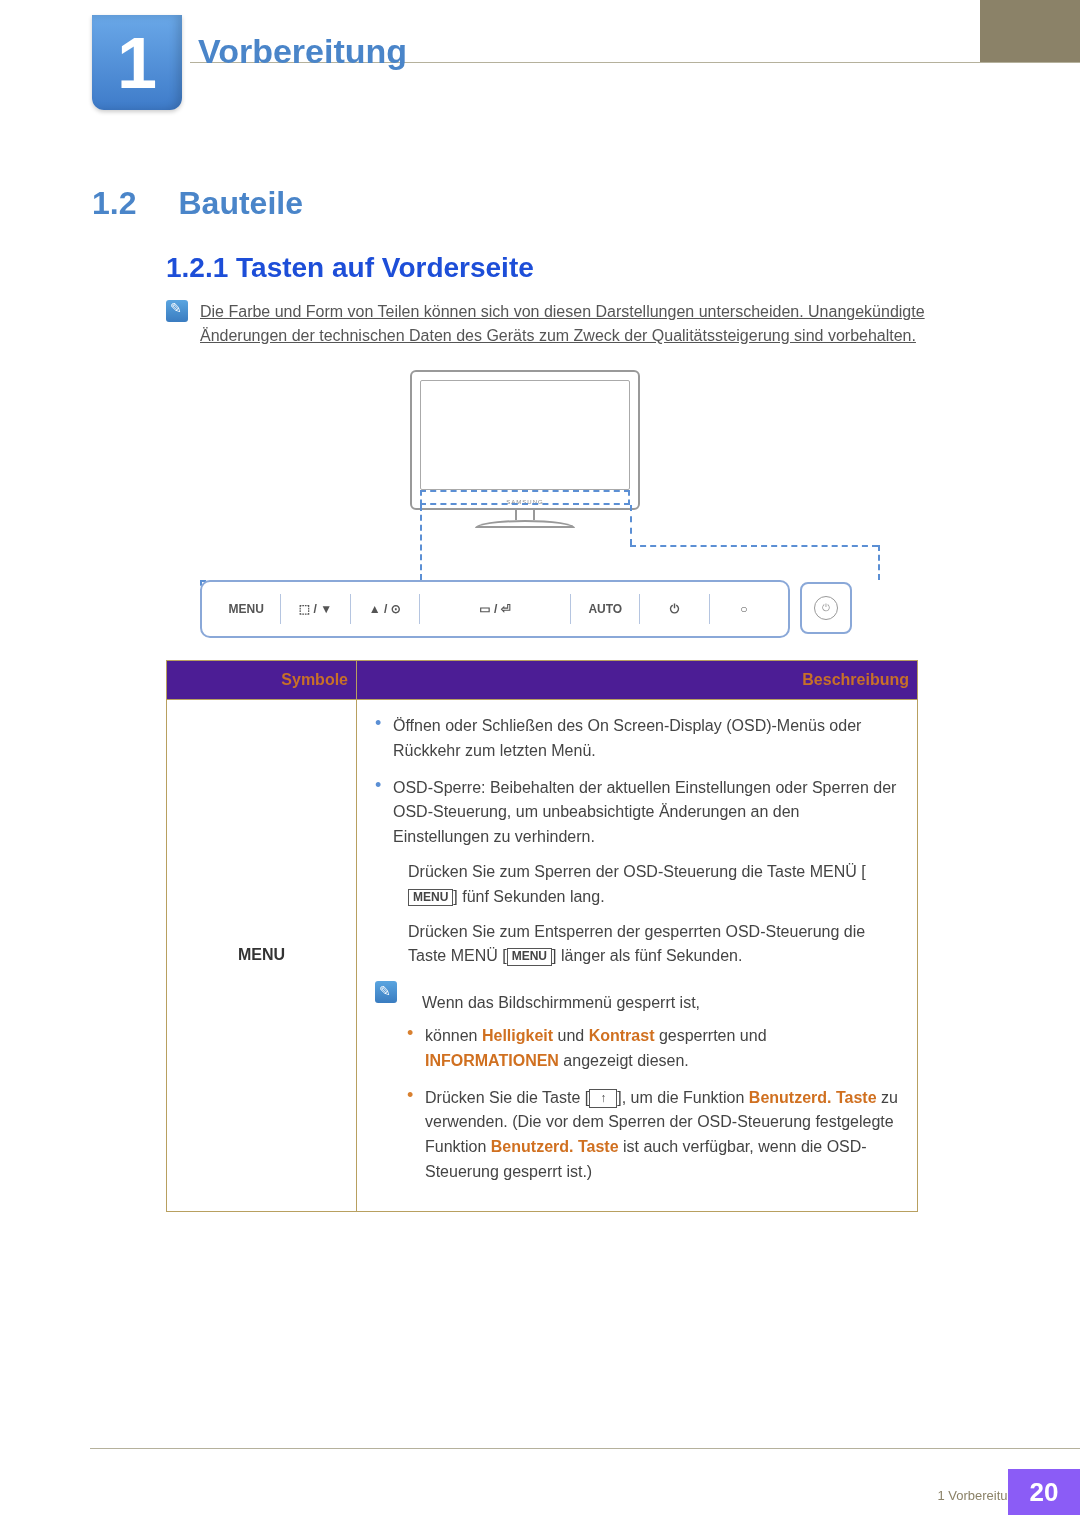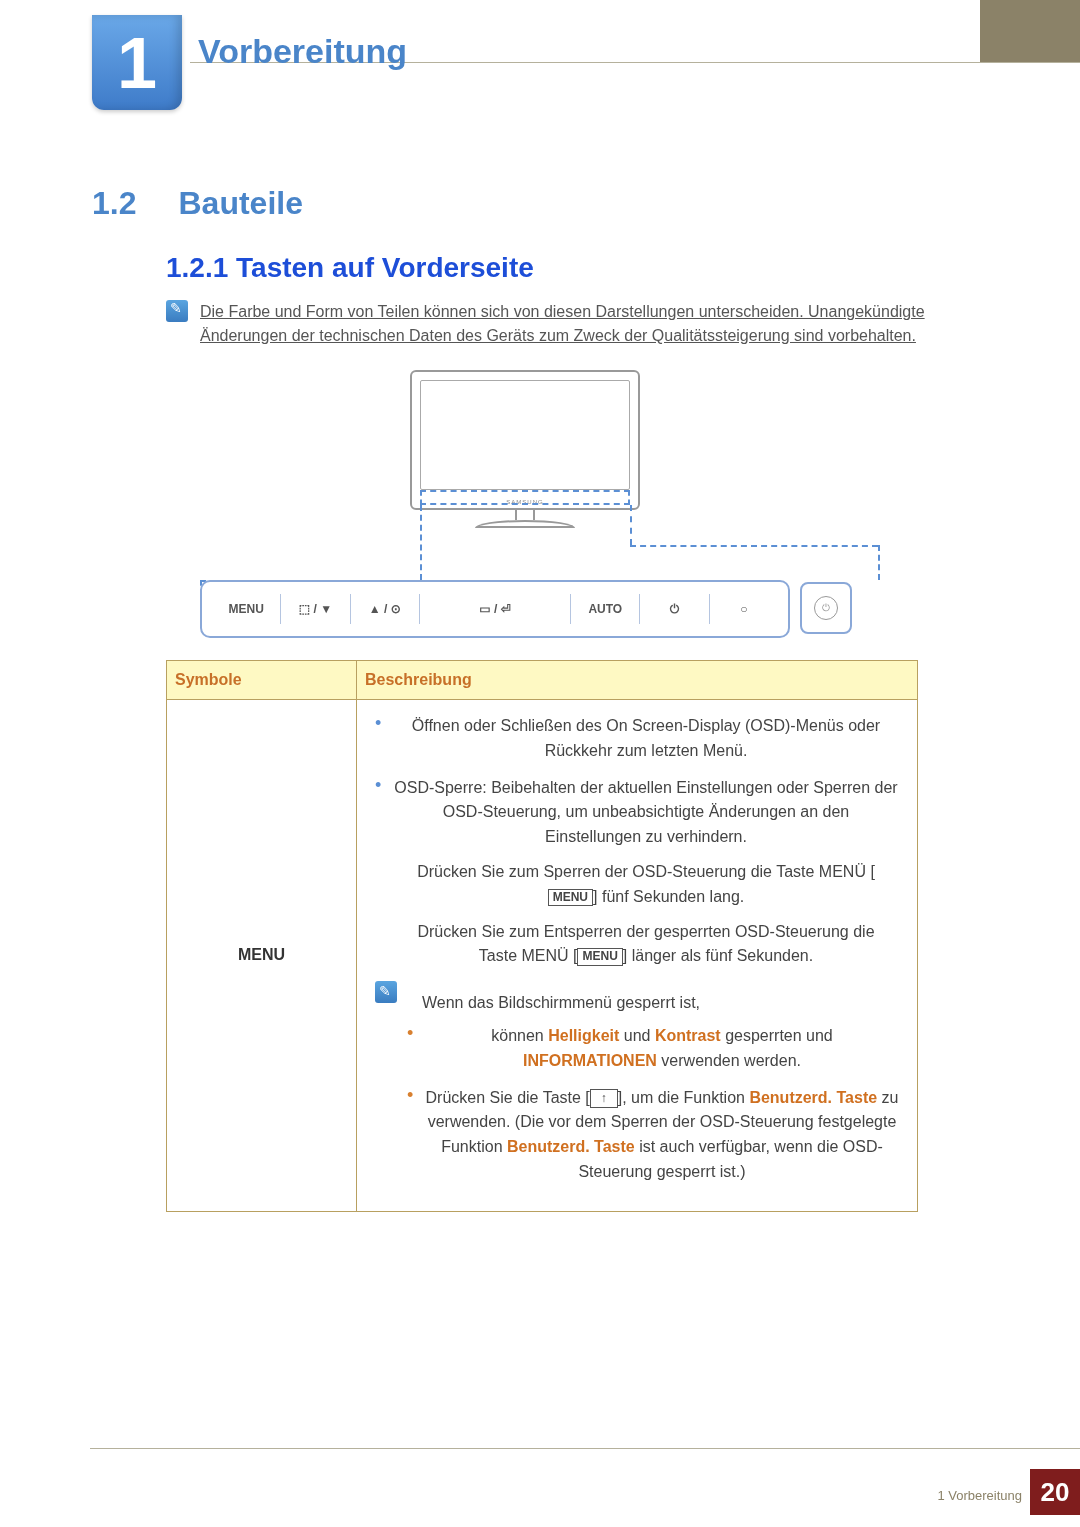--- a/index.html
+++ b/index.html
@@ -269,41 +269,41 @@
   .tbl {
     position: absolute;
     left: 166px;
     top: 660px;
     width: 752px;
     border: 1px solid #b8a060;
     border-collapse: collapse;
     font-size: 16px;
   }
   .tbl th {
-    background: #fef9c3;
+    background: #4c1d95;
     color: #c77028;
     font-weight: bold;
     padding: 10px 8px;
     border: 1px solid #b8a060;
-    text-align: left;
+    text-align: right;
   }
   .tbl td {
     border: 1px solid #b8a060;
     padding: 14px 18px;
     vertical-align: middle;
     color: #444;
     line-height: 1.55;
   }
   .tbl td.sym {
     width: 190px;
     text-align: center;
     font-weight: bold;
     color: #333;
   }
-  .desc ul { list-style: none; padding: 0; text-align: center; }
+  .desc ul { list-style: none; padding: 0; }
   .desc li {
     position: relative;
     padding-left: 18px;
     margin-bottom: 12px;
   }
   .desc li::before {
     content: "•";
     position: absolute;
     left: 0;
     color: #5b8fd4;
@@ -352,23 +352,23 @@
     position: absolute;
     right: 58px;
     bottom: 24px;
     font-size: 13px;
     color: #8b8268;
   }
   .page-box {
     position: absolute;
     right: 0;
     bottom: 12px;
-    width: 50px;
+    width: 72px;
     height: 46px;
-    background: #7f1d1d;
+    background: #8b5cf6;
     color: #fff;
     font-size: 26px;
     font-weight: bold;
     display: flex;
     align-items: center;
     justify-content: center;
   }
 </style>
 </head>
 <body>
@@ -444,21 +444,21 @@
               <span>Drücken Sie zum Entsperren der gesperrten OSD-Steuerung die Taste MENÜ [</span><span class="menu-box">MENU</span><span>] länger als fünf Sekunden.</span>
             </p>
           </li>
         </ul>
         <div class="inner-note">
           <div class="note-icon"></div>
           <div class="inner-note-body">
             <p>Wenn das Bildschirmmenü gesperrt ist,</p>
             <ul>
               <li class="orange">
-                <span>können </span><span class="kw">Helligkeit</span><span> und </span><span class="kw">Kontrast</span><span> gesperrten und </span><span class="kw">INFORMATIONEN</span><span> verwenden werden.</span>
+                <span>können </span><span class="kw">Helligkeit</span><span> und </span><span class="kw">Kontrast</span><span> gesperrten und </span><span class="kw">INFORMATIONEN</span><span> angezeigt diesen.</span>
               </li>
               <li class="orange">
                 <span>Drücken Sie die Taste [</span><span class="arrow-box">↑</span><span>], um die Funktion </span><span class="kw">Benutzerd. Taste</span><span> zu verwenden. (Die vor dem Sperren der OSD-Steuerung festgelegte Funktion </span><span class="kw">Benutzerd. Taste</span><span> ist auch verfügbar, wenn die OSD-Steuerung gesperrt ist.)</span>
               </li>
             </ul>
           </div>
         </div>
       </td>
     </tr>
   </tbody>

